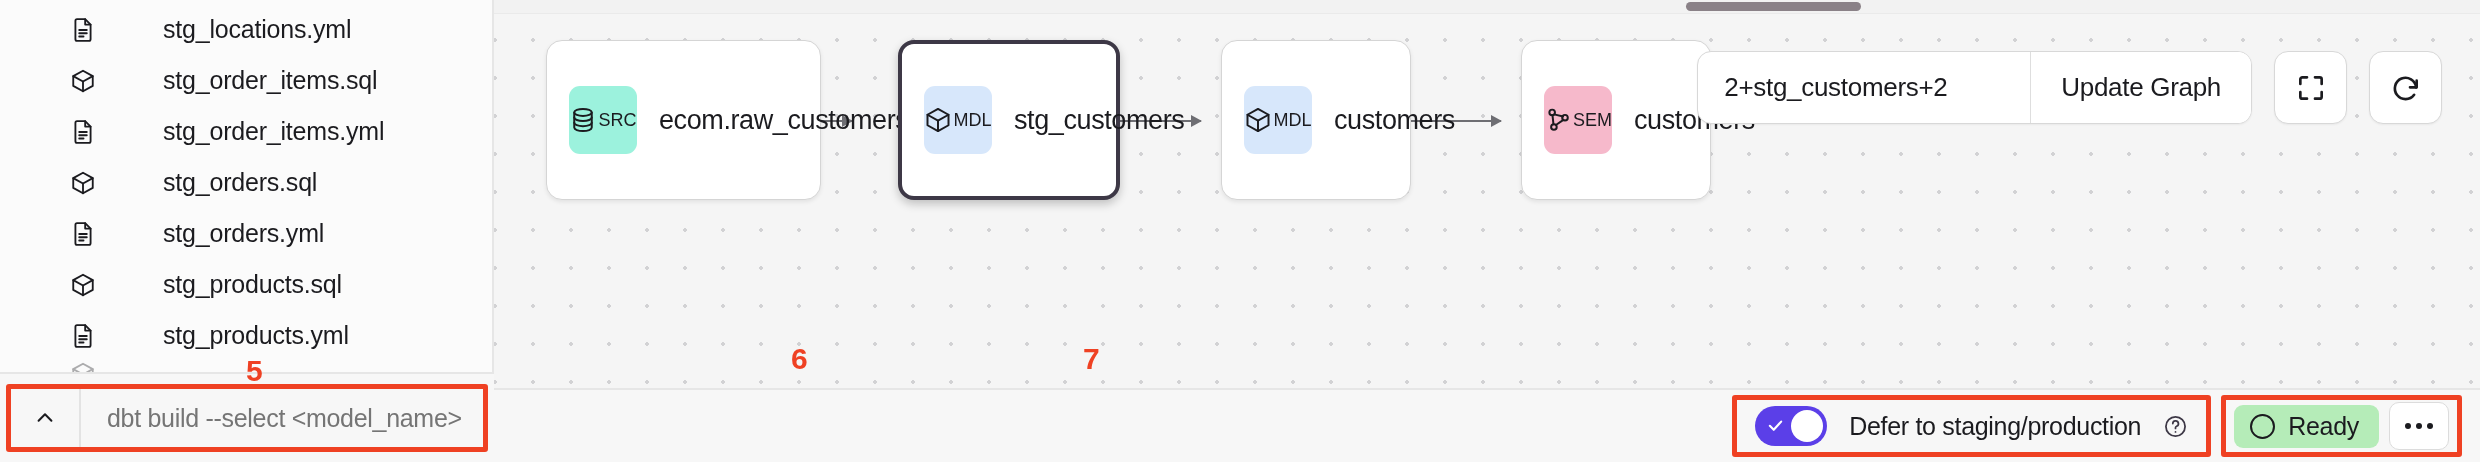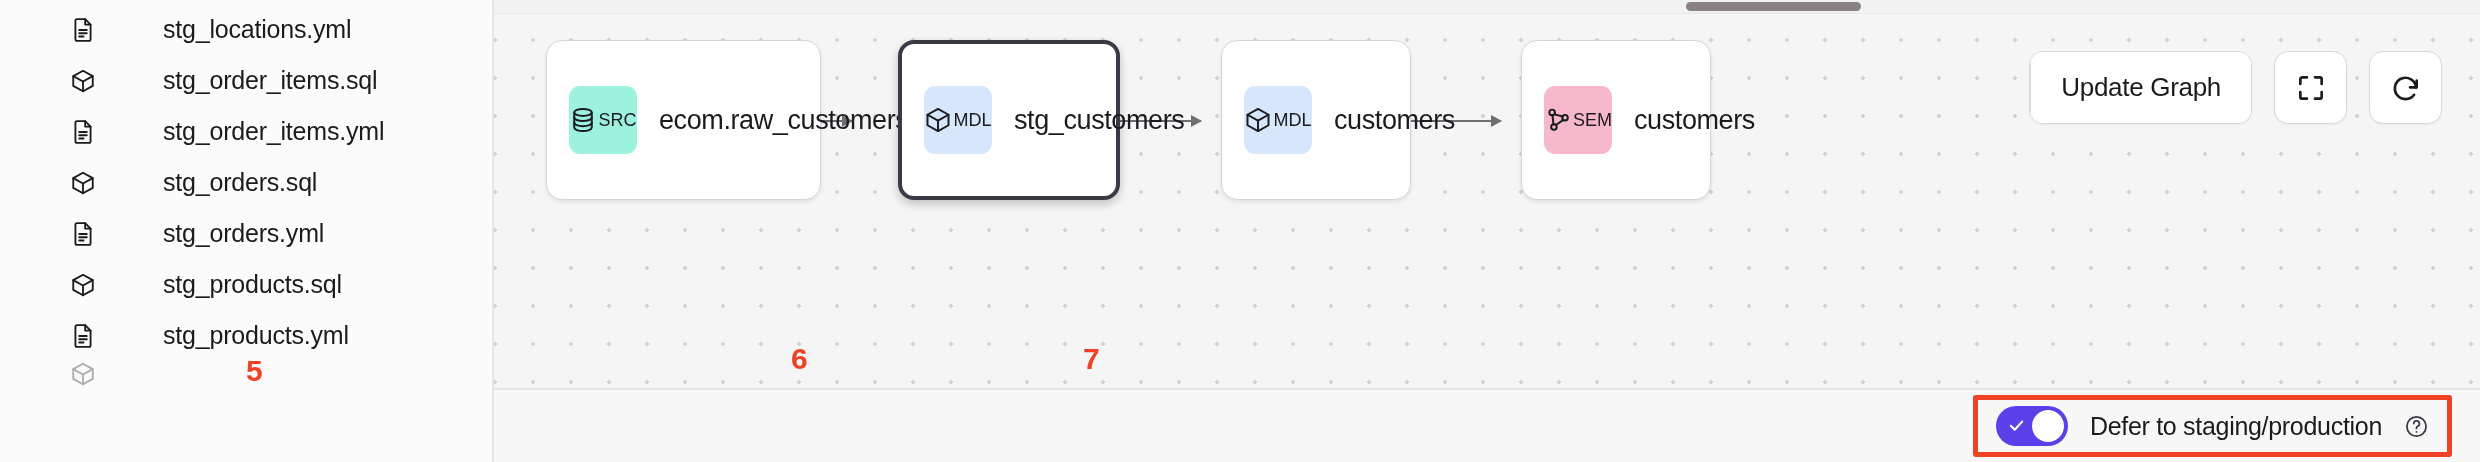--- a/index.html
+++ b/index.html
@@ -409,20 +409,30 @@
             <path d="M12 2.5 21 7.5v9l-9 5-9-5v-9z"></path>
               <path d="M3 7.5l9 5 9-5"></path>
               <path d="M12 12.5v9"></path>
           </svg>
         </span>
       </div>
     </div>
 
     <div class="anno-num" style="left:246px; top:356px;">5</div>
 
+    <div class="cmdbar-wrap">
+      <div class="cmdbar">
+        <div class="cmd-chevron">
+          <svg viewBox="0 0 24 24" fill="none" stroke="#1b1b1f" stroke-width="2.2" stroke-linecap="round" stroke-linejoin="round">
+            <path d="M5 15l7-7 7 7"></path>
+          </svg>
+        </div>
+        <input class="cmd-input" type="text" value="" placeholder="dbt build --select &lt;model_name&gt;" style="">
+      </div>
+    </div>
   </div>
 
   <div class="graph-panel">
 
     <div class="top-scroll-track">
       <div class="top-scroll-thumb"></div>
     </div>
 
     <div class="dot-grid"></div>
 
@@ -485,20 +495,21 @@
               <path d="M7.3 8 8.1 15.6"></path>
           </svg>
         </span>
         <span class="badge-text">SEM</span>
       </div>
       <span class="node-label">customers</span>
     </div>
 
     <div class="graph-toolbar">
       <div class="toolbar-group">
+        <input class="selector-input" type="text" value="2+stg_customers+2" style="">
         <div class="update-graph-btn">Update Graph</div>
       </div>
       <div class="icon-btn">
         <svg viewBox="0 0 24 24" fill="none" stroke="#1b1b1f" stroke-width="2" stroke-linecap="round" stroke-linejoin="round">
           <path d="M4 9V5.5A1.5 1.5 0 0 1 5.5 4H9"></path>
           <path d="M15 4h3.5A1.5 1.5 0 0 1 20 5.5V9"></path>
           <path d="M20 15v3.5a1.5 1.5 0 0 1-1.5 1.5H15"></path>
           <path d="M9 20H5.5A1.5 1.5 0 0 1 4 18.5V15"></path>
         </svg>
       </div>
@@ -527,17 +538,28 @@
         <span class="defer-label">Defer to staging/production</span>
         <span class="help-icon">
           <svg viewBox="0 0 24 24" fill="none" stroke="#3d3846" stroke-width="1.7" stroke-linecap="round" stroke-linejoin="round">
             <circle cx="12" cy="12" r="9.2"></circle>
             <path d="M9.4 9.2a2.7 2.7 0 1 1 3.6 2.55c-.7.25-1 .8-1 1.5v.6"></path>
             <path d="M12 17.2h.01"></path>
           </svg>
         </span>
       </div>
 
+      <div class="status-wrap">
+        <div class="ready-badge">
+          <span class="ring"></span>
+          <span class="ready-text">Ready</span>
+        </div>
+        <div class="kebab-btn">
+          <i></i>
+            <i></i>
+            <i></i>
+        </div>
+      </div>
 
     </div>
   </div>
 
 </div>
 
 </body></html>

